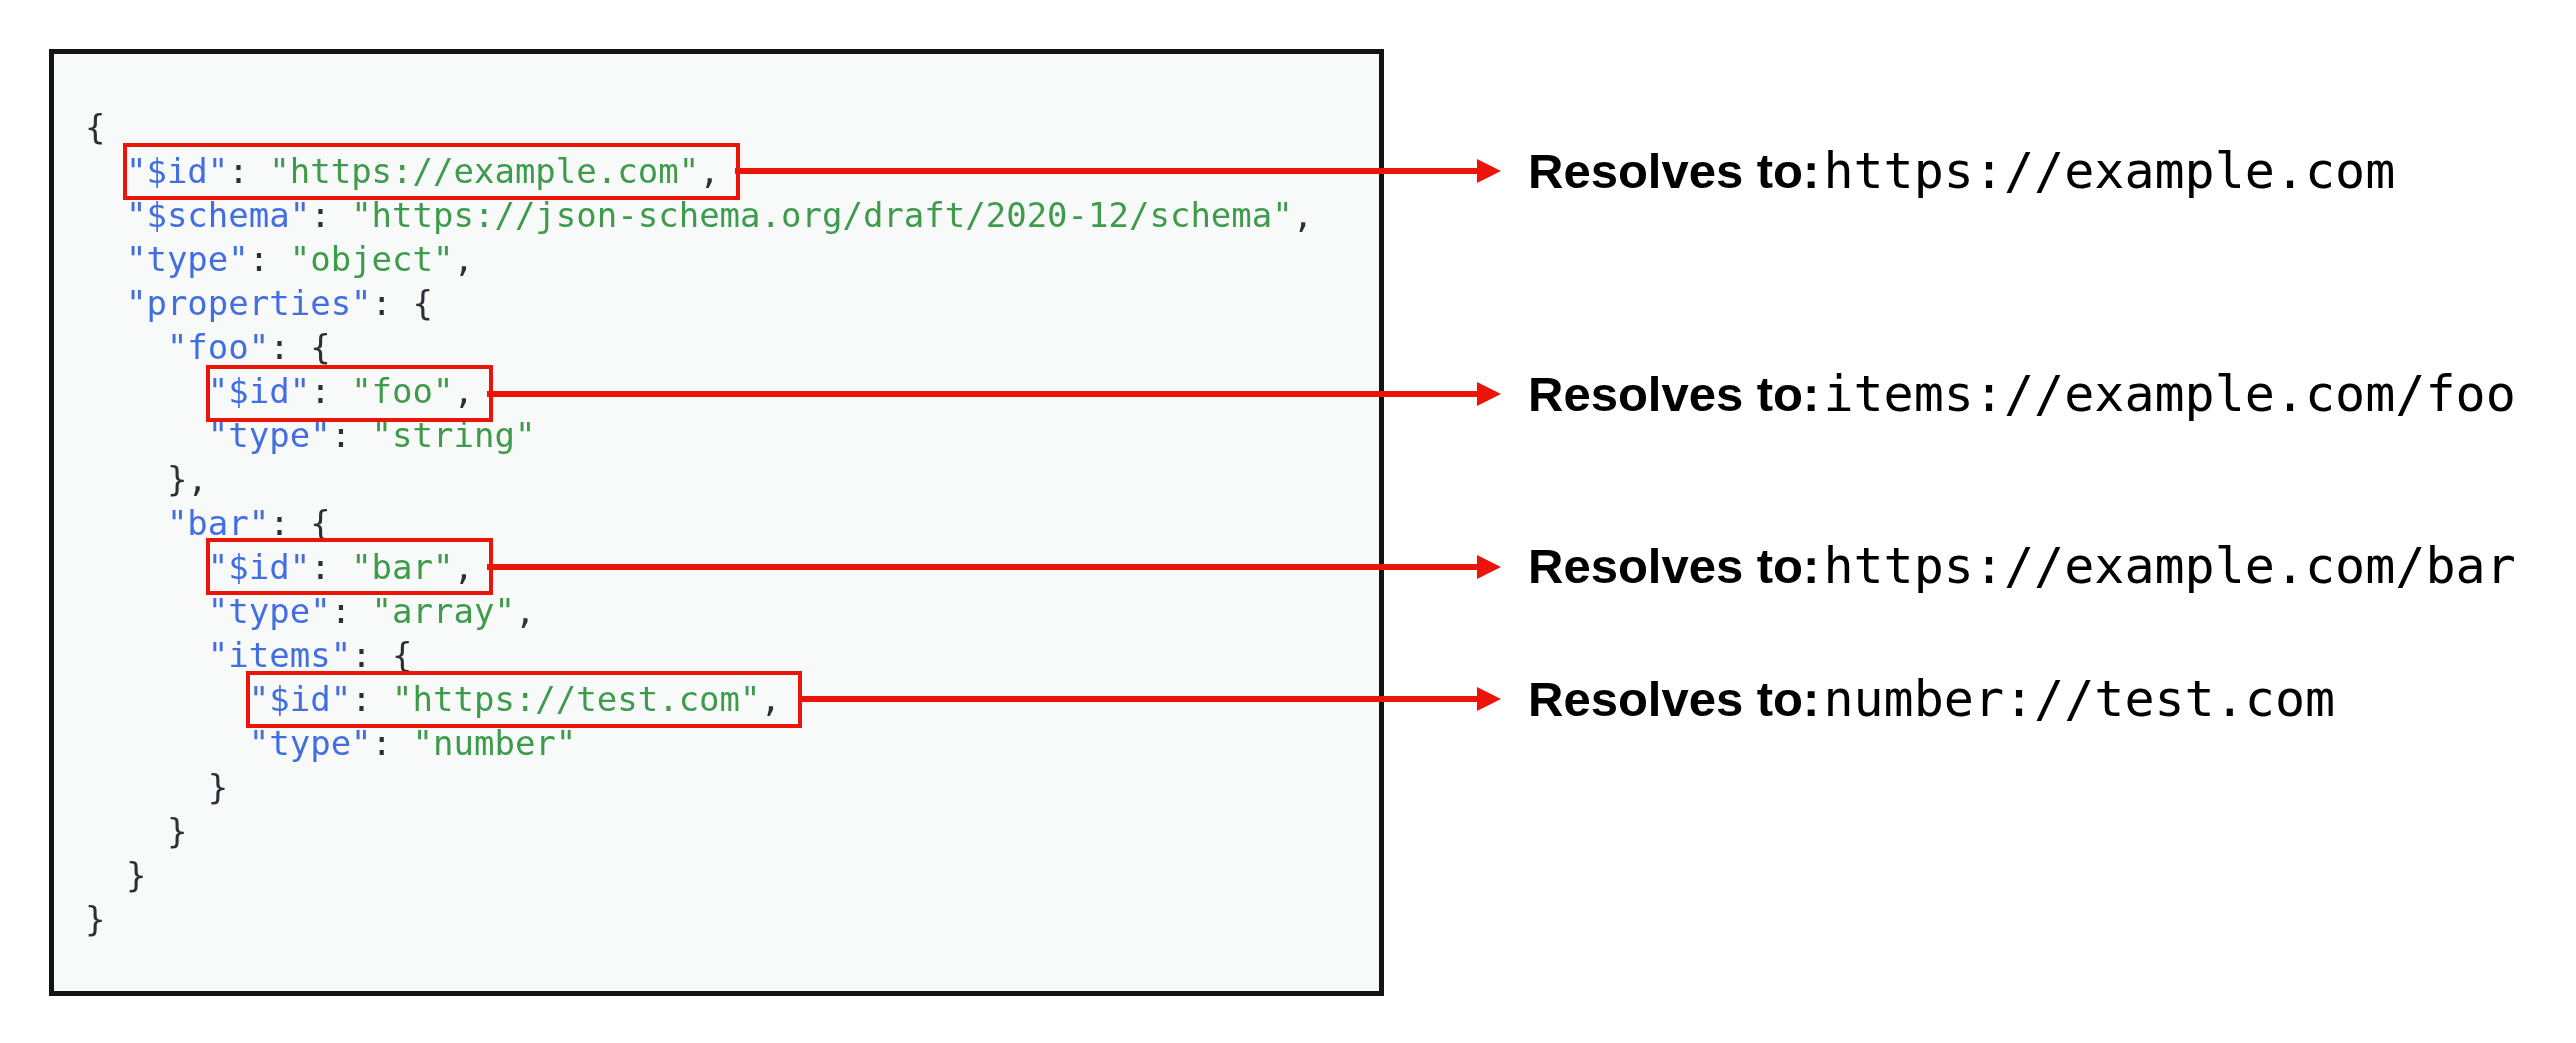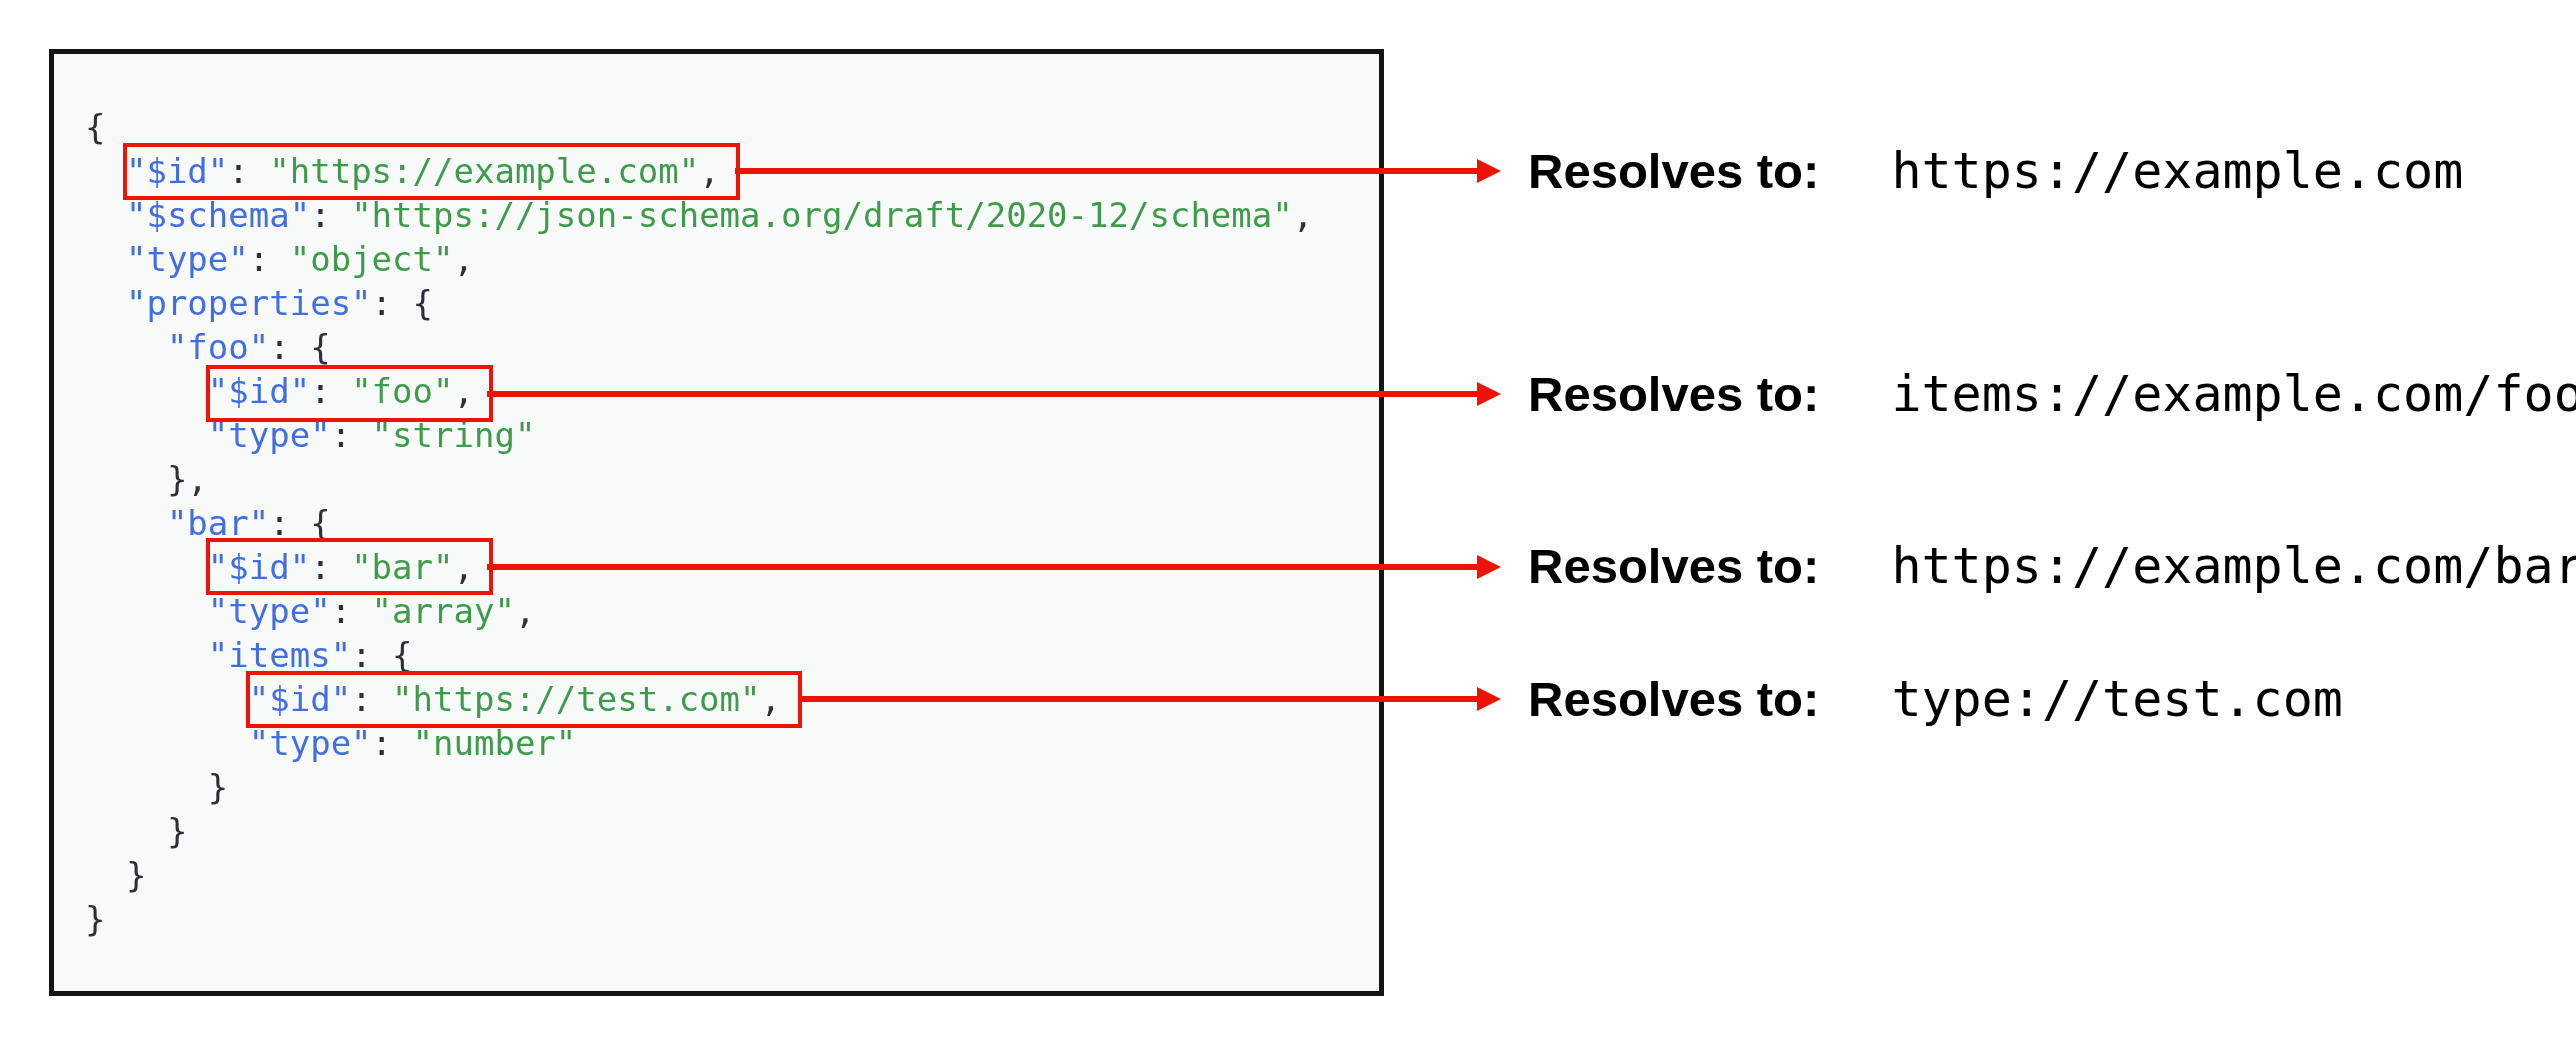--- a/index.html
+++ b/index.html
@@ -65,37 +65,36 @@
     border-top: 12.2px solid transparent;
     border-bottom: 12.2px solid transparent;
     z-index: 4;
   }
   .annot {
     position: absolute;
     left: 1528px;
     height: 61px;
     display: flex;
     align-items: baseline;
-    gap: 32px;
+    gap: 4px;
     color: var(--annot-color);
     z-index: 2;
     white-space: nowrap;
   }
   .annot-label {
     font-family: "Liberation Sans", "DejaVu Sans", sans-serif;
     font-weight: bold;
     font-size: 49px;
     line-height: 61px;
   }
   .annot-url {
     font-family: "DejaVu Sans Mono", "Liberation Mono", monospace;
     font-weight: normal;
     font-size: 50px;
     line-height: 61px;
-    margin-left: 40px;
   }
 </style>
 </head>
 <body>
 
 <div class="canvas">
 
   <div class="panel">
     <pre class="code"><div class="code-line"><span class="tok-p">{</span></div><div class="code-line"><span class="tok-p">  </span><span class="tok-k">"$id"</span><span class="tok-p">: </span><span class="tok-s">"https://example.com"</span><span class="tok-p">,</span></div><div class="code-line"><span class="tok-p">  </span><span class="tok-k">"$schema"</span><span class="tok-p">: </span><span class="tok-s">"https://json-schema.org/draft/2020-12/schema"</span><span class="tok-p">,</span></div><div class="code-line"><span class="tok-p">  </span><span class="tok-k">"type"</span><span class="tok-p">: </span><span class="tok-s">"object"</span><span class="tok-p">,</span></div><div class="code-line"><span class="tok-p">  </span><span class="tok-k">"properties"</span><span class="tok-p">: {</span></div><div class="code-line"><span class="tok-p">    </span><span class="tok-k">"foo"</span><span class="tok-p">: {</span></div><div class="code-line"><span class="tok-p">      </span><span class="tok-k">"$id"</span><span class="tok-p">: </span><span class="tok-s">"foo"</span><span class="tok-p">,</span></div><div class="code-line"><span class="tok-p">      </span><span class="tok-k">"type"</span><span class="tok-p">: </span><span class="tok-s">"string"</span></div><div class="code-line"><span class="tok-p">    },</span></div><div class="code-line"><span class="tok-p">    </span><span class="tok-k">"bar"</span><span class="tok-p">: {</span></div><div class="code-line"><span class="tok-p">      </span><span class="tok-k">"$id"</span><span class="tok-p">: </span><span class="tok-s">"bar"</span><span class="tok-p">,</span></div><div class="code-line"><span class="tok-p">      </span><span class="tok-k">"type"</span><span class="tok-p">: </span><span class="tok-s">"array"</span><span class="tok-p">,</span></div><div class="code-line"><span class="tok-p">      </span><span class="tok-k">"items"</span><span class="tok-p">: {</span></div><div class="code-line"><span class="tok-p">        </span><span class="tok-k">"$id"</span><span class="tok-p">: </span><span class="tok-s">"https://test.com"</span><span class="tok-p">,</span></div><div class="code-line"><span class="tok-p">        </span><span class="tok-k">"type"</span><span class="tok-p">: </span><span class="tok-s">"number"</span></div><div class="code-line"><span class="tok-p">      }</span></div><div class="code-line"><span class="tok-p">    }</span></div><div class="code-line"><span class="tok-p">  }</span></div><div class="code-line"><span class="tok-p">}</span></div></pre>
   </div>
@@ -129,17 +128,17 @@
   <div class="annot" style="top:364px;">
     <span class="annot-label">Resolves to:</span>
     <span class="annot-url">items://example.com/foo</span>
   </div>
   <div class="annot" style="top:536px;">
     <span class="annot-label">Resolves to:</span>
     <span class="annot-url">https://example.com/bar</span>
   </div>
   <div class="annot" style="top:669px;">
     <span class="annot-label">Resolves to:</span>
-    <span class="annot-url">type://test.com</span>
+    <span class="annot-url">number://test.com</span>
   </div>
 
 </div>
 
 
 </body></html>

